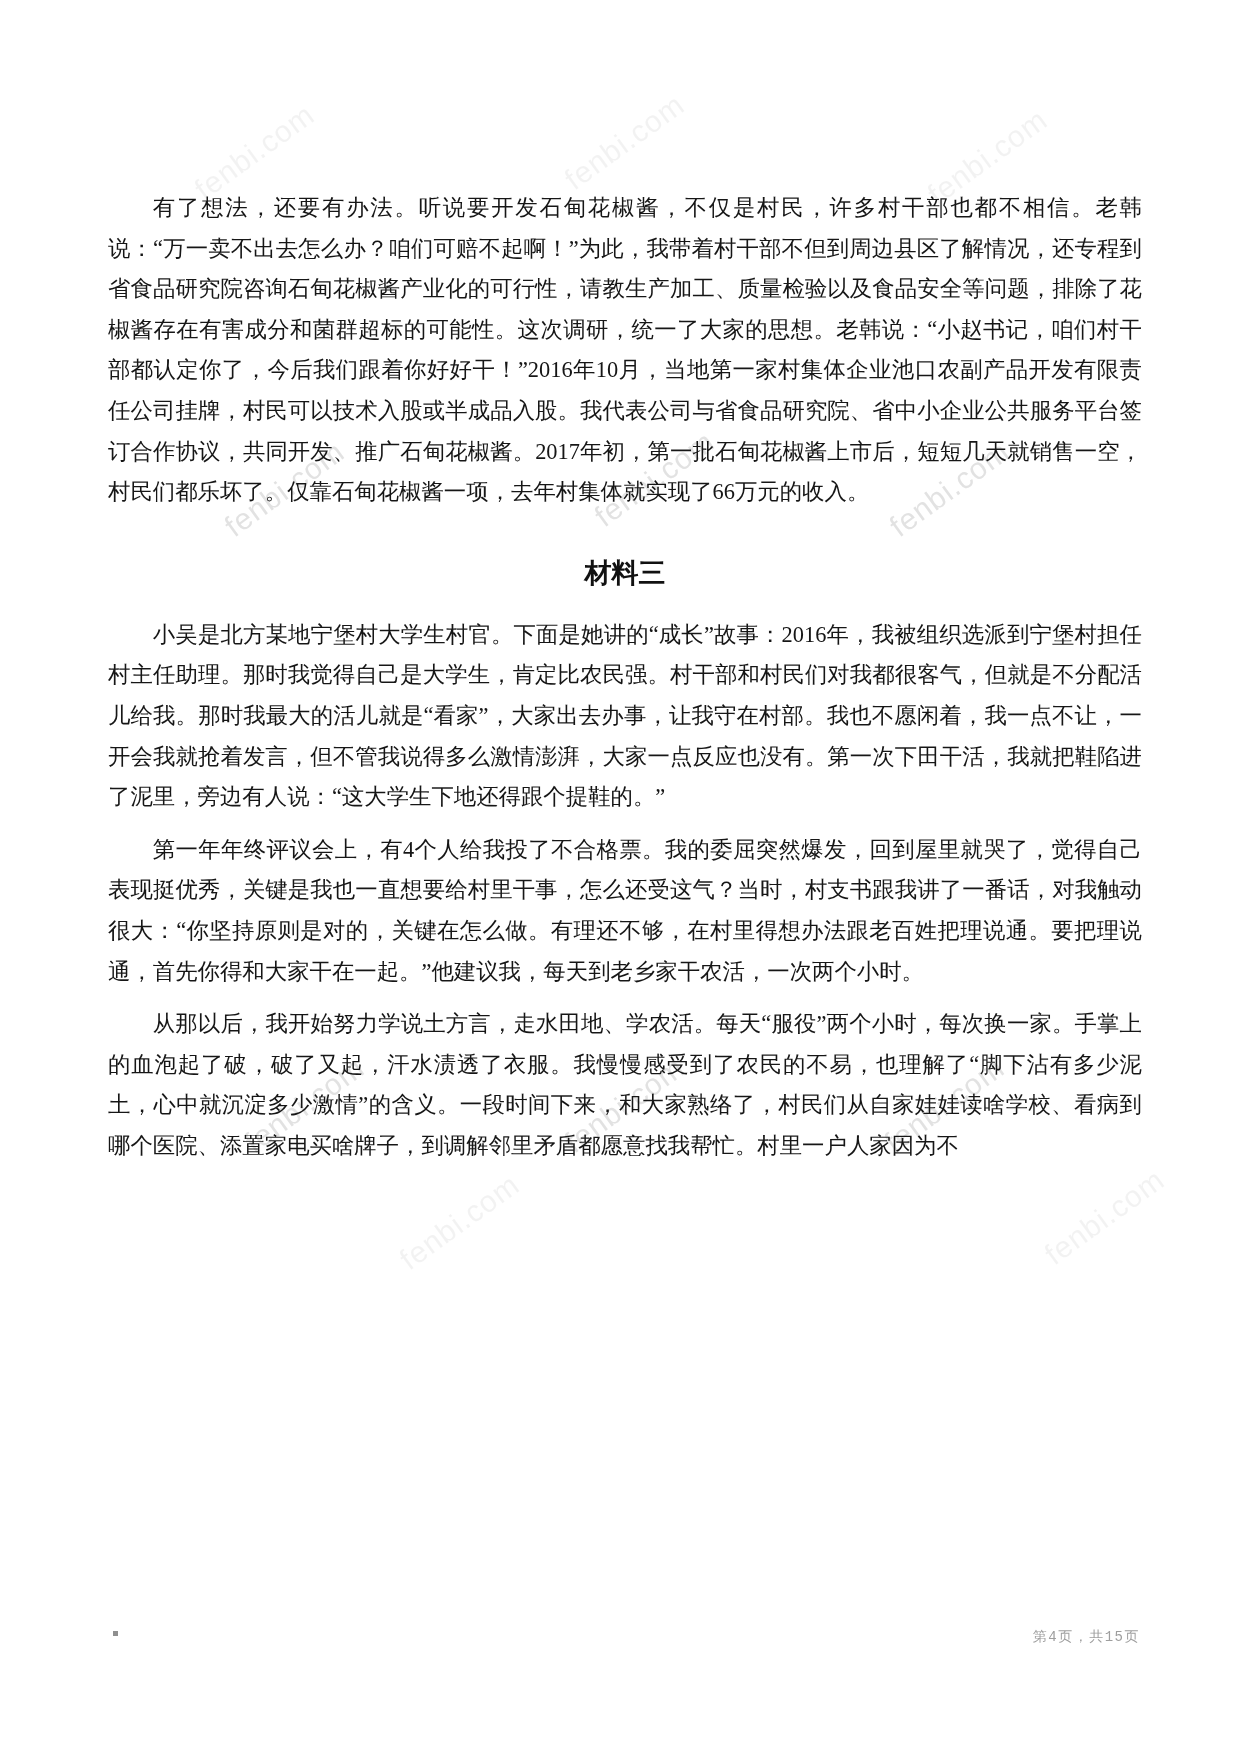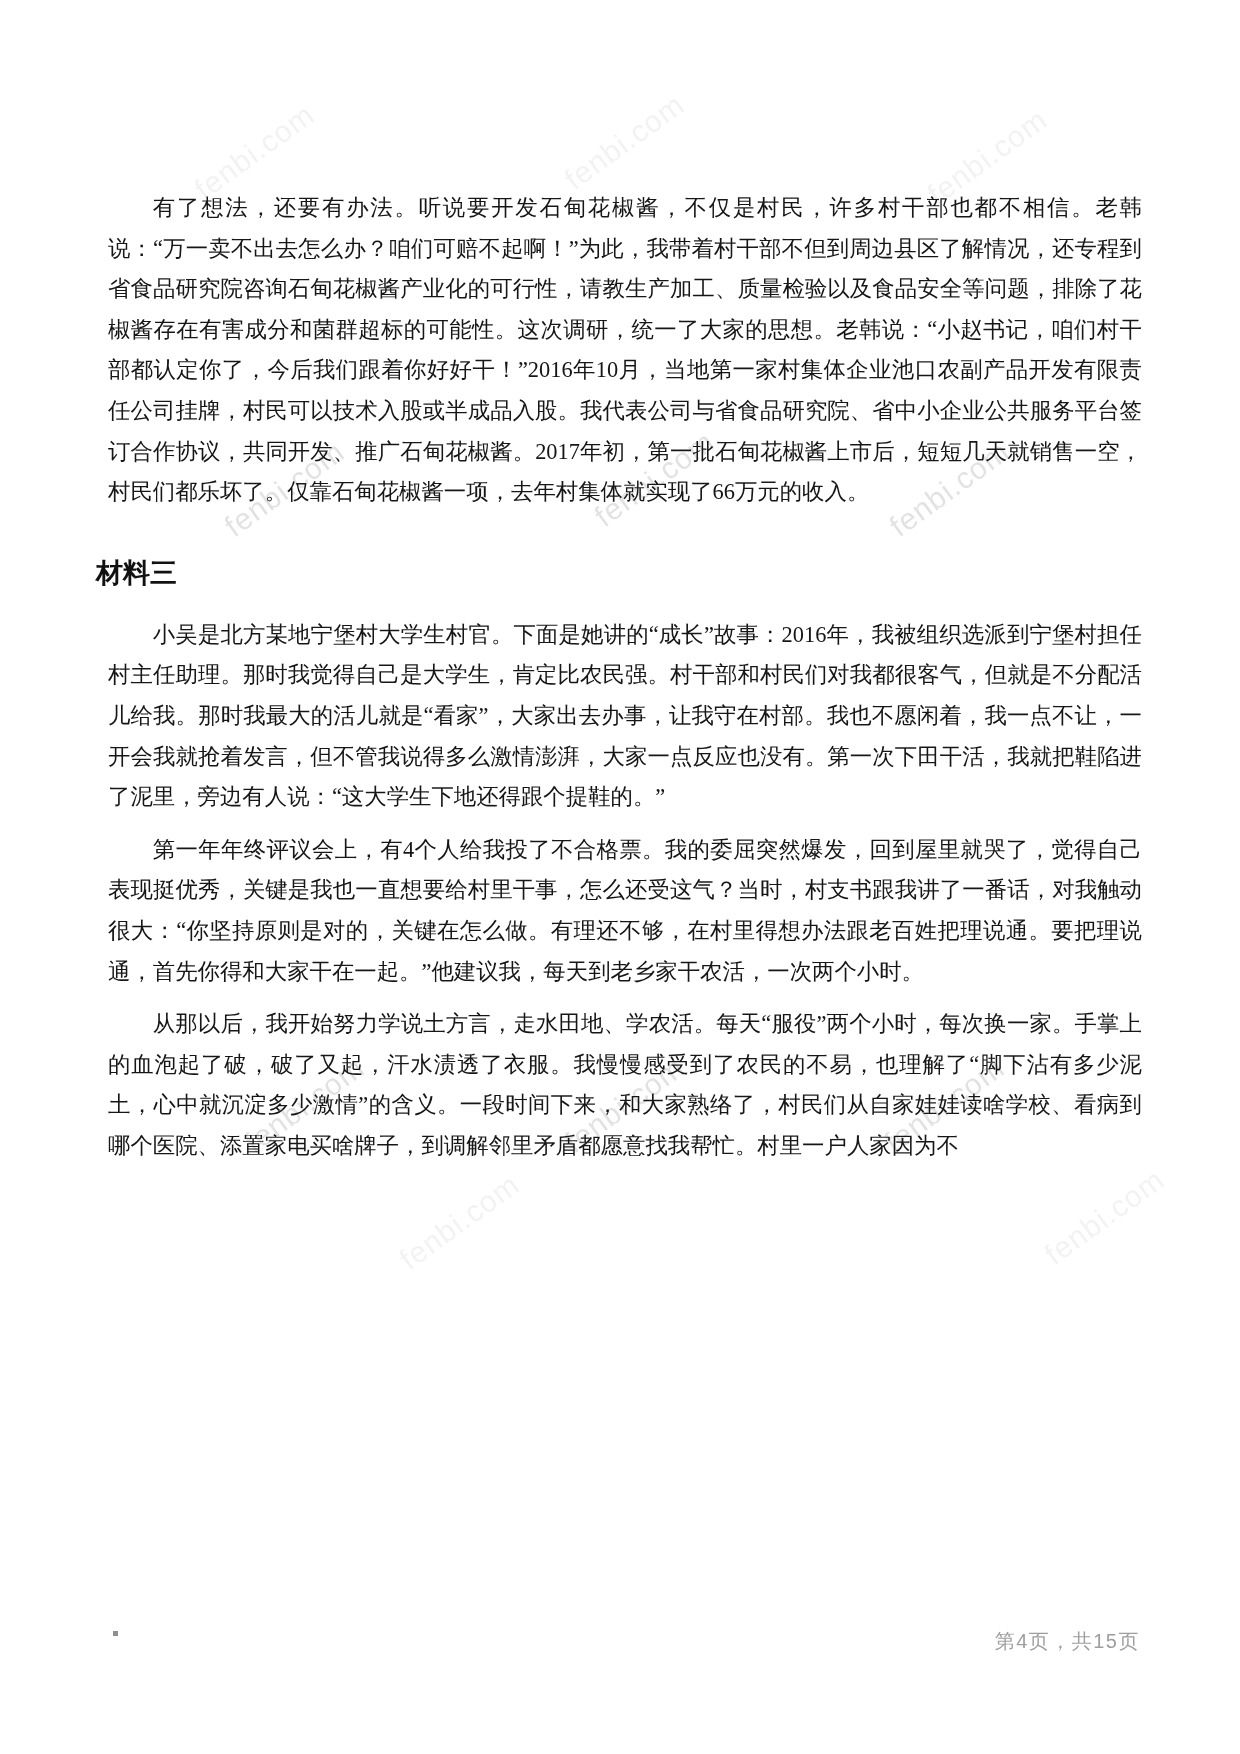--- a/index.html
+++ b/index.html
@@ -55,30 +55,30 @@
   .para {
     margin: 12px;
     text-indent: 2em;
   }
   .heading {
     margin: 38px 0 20px 0;
     font-size: 27px;
     line-height: 44px;
     font-weight: 700;
     color: #111111;
-    text-align: left;
+    text-align: center;
   }
 
   
   .page-footer {
     position: absolute;
     right: 100px;
     top: 1628px;
-    font-family: Liberation Sans, sans-serif;
-    font-size: 20px;
+    font-family: Liberation Mono, monospace;
+    font-size: 14px;
     letter-spacing: 1.5px;
     color: #9e9e9e;
   }
   .footer-dot {
     position: absolute;
     left: 113px;
     top: 1631px;
     width: 5px;
     height: 5px;
     background: #8f8f8f;

